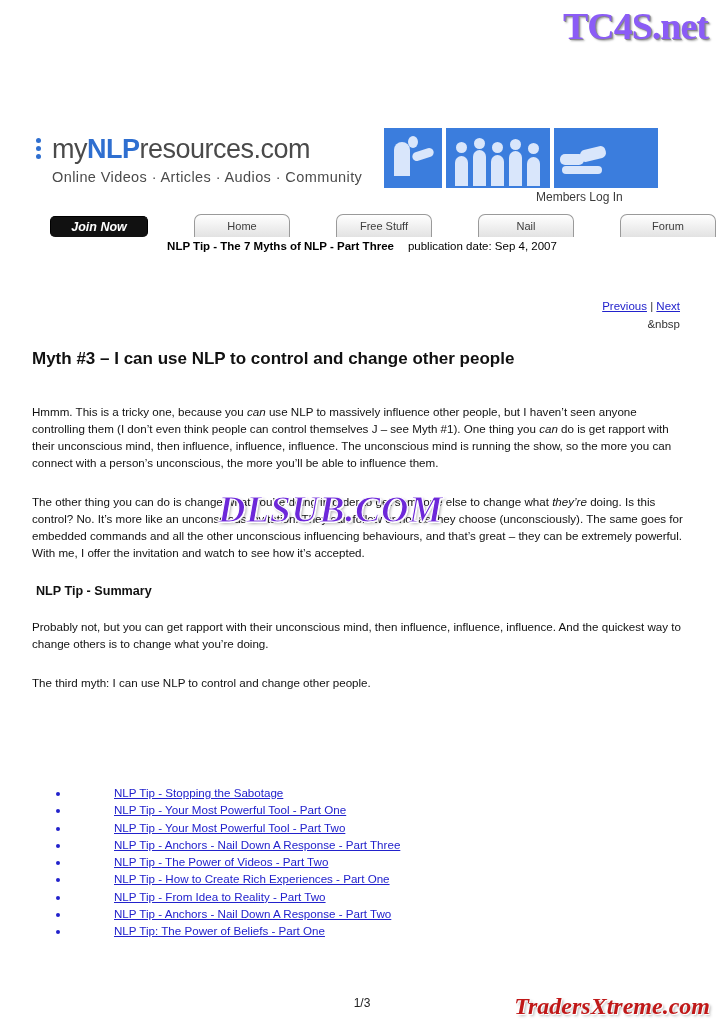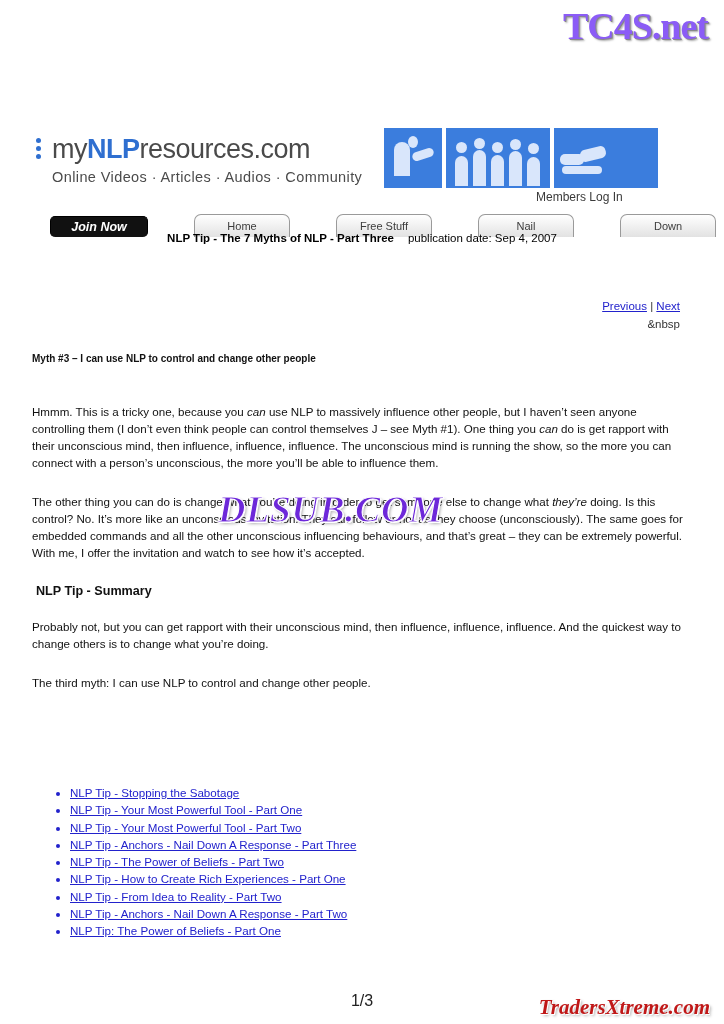--- a/index.html
+++ b/index.html
@@ -149,21 +149,21 @@
     border-color: #000000;
     border-radius: 5px;
     height: 20px;
     width: 96px;
     font-size: 12.5px;
   }
 
   
   .doc-head {
     position: absolute;
-    top: 232px;
+    top: 240px;
     left: 0;
     width: 724px;
     text-align: center;
     font-size: 11.5px;
   }
   .doc-title {
     font-weight: bold;
     color: #000;
   }
   .doc-pubdate {
@@ -199,21 +199,21 @@
     position: absolute;
     left: 32px;
     top: 350px;
     width: 652px;
     font-size: 11.6px;
     line-height: 17px;
     color: #111;
   }
   .myth-heading {
     font-weight: bold;
-    font-size: 10px;
+    font-size: 17px;
     margin: 0 0 36px 0;
   }
   .para {
     margin: 0 0 22px 0;
   }
   .summary-heading {
     font-weight: bold;
     font-size: 12.6px;
     margin: 16px 0 18px 4px;
   }
@@ -246,38 +246,39 @@
     line-height: 17.3px;
   }
   .link-list li {
     margin: 0;
     list-style: disc;
   }
   .link-list li::marker { color: #2222cc; }
   .link-list a {
     color: #2222cc;
     text-decoration: underline;
+    margin-left: 44px;
   }
 
   
   .page-num {
     position: absolute;
     bottom: 14px;
     left: 0;
     width: 724px;
     text-align: center;
-    font-size: 16px;
+    font-size: 12px;
     color: #222;
   }
   .tx-watermark {
     position: absolute;
     bottom: 4px;
     right: 14px;
     font-family: "Liberation Serif", serif;
-    font-size: 21px;
+    font-size: 24px;
     font-weight: bold;
     font-style: italic;
     color: #c01818;
     text-shadow: 1px 1px 0 #ffffff, 2px 2px 3px rgba(0,0,0,0.3);
     white-space: nowrap;
   }
 </style>
 </head>
 <body>
 
@@ -325,21 +326,21 @@
   </div>
 
   <div class="members-login">Members Log In</div>
 </div>
 
 <div class="nav">
   <div class="nav-btn join">Join Now</div>
   <div class="nav-btn">Home</div>
   <div class="nav-btn">Free Stuff</div>
   <div class="nav-btn">Nail</div>
-  <div class="nav-btn">Down</div>
+  <div class="nav-btn">Forum</div>
   <div class="nav-btn">Search</div>
 </div>
 
 <div class="doc-head">
   <span class="doc-title">NLP Tip - The 7 Myths of NLP - Part Three</span><span class="doc-pubdate">publication date: Sep 4, 2007</span>
 </div>
 
 <div class="pager">
   <a href="#">Previous</a>
   <span class="sep">|</span>
@@ -360,21 +361,21 @@
   <p class="para">The third myth: I can use NLP to control and change other people.</p>
 </div>
 
 <div class="dlsub">DLSUB.COM</div>
 
 <ul class="link-list">
   <li><a href="#">NLP Tip - Stopping the Sabotage</a></li>
   <li><a href="#">NLP Tip - Your Most Powerful Tool - Part One</a></li>
   <li><a href="#">NLP Tip - Your Most Powerful Tool - Part Two</a></li>
   <li><a href="#">NLP Tip - Anchors - Nail Down A Response - Part Three</a></li>
-  <li><a href="#">NLP Tip - The Power of Beliefs - Part Two</a></li>
+  <li><a href="#">NLP Tip - The Power of Videos - Part Two</a></li>
   <li><a href="#">NLP Tip - How to Create Rich Experiences - Part One</a></li>
   <li><a href="#">NLP Tip - From Idea to Reality - Part Two</a></li>
   <li><a href="#">NLP Tip - Anchors - Nail Down A Response - Part Two</a></li>
   <li><a href="#">NLP Tip: The Power of Beliefs - Part One</a></li>
 </ul>
 
 <div class="page-num">1/3</div>
 <div class="tx-watermark">TradersXtreme.com</div>
 
 </body></html>

